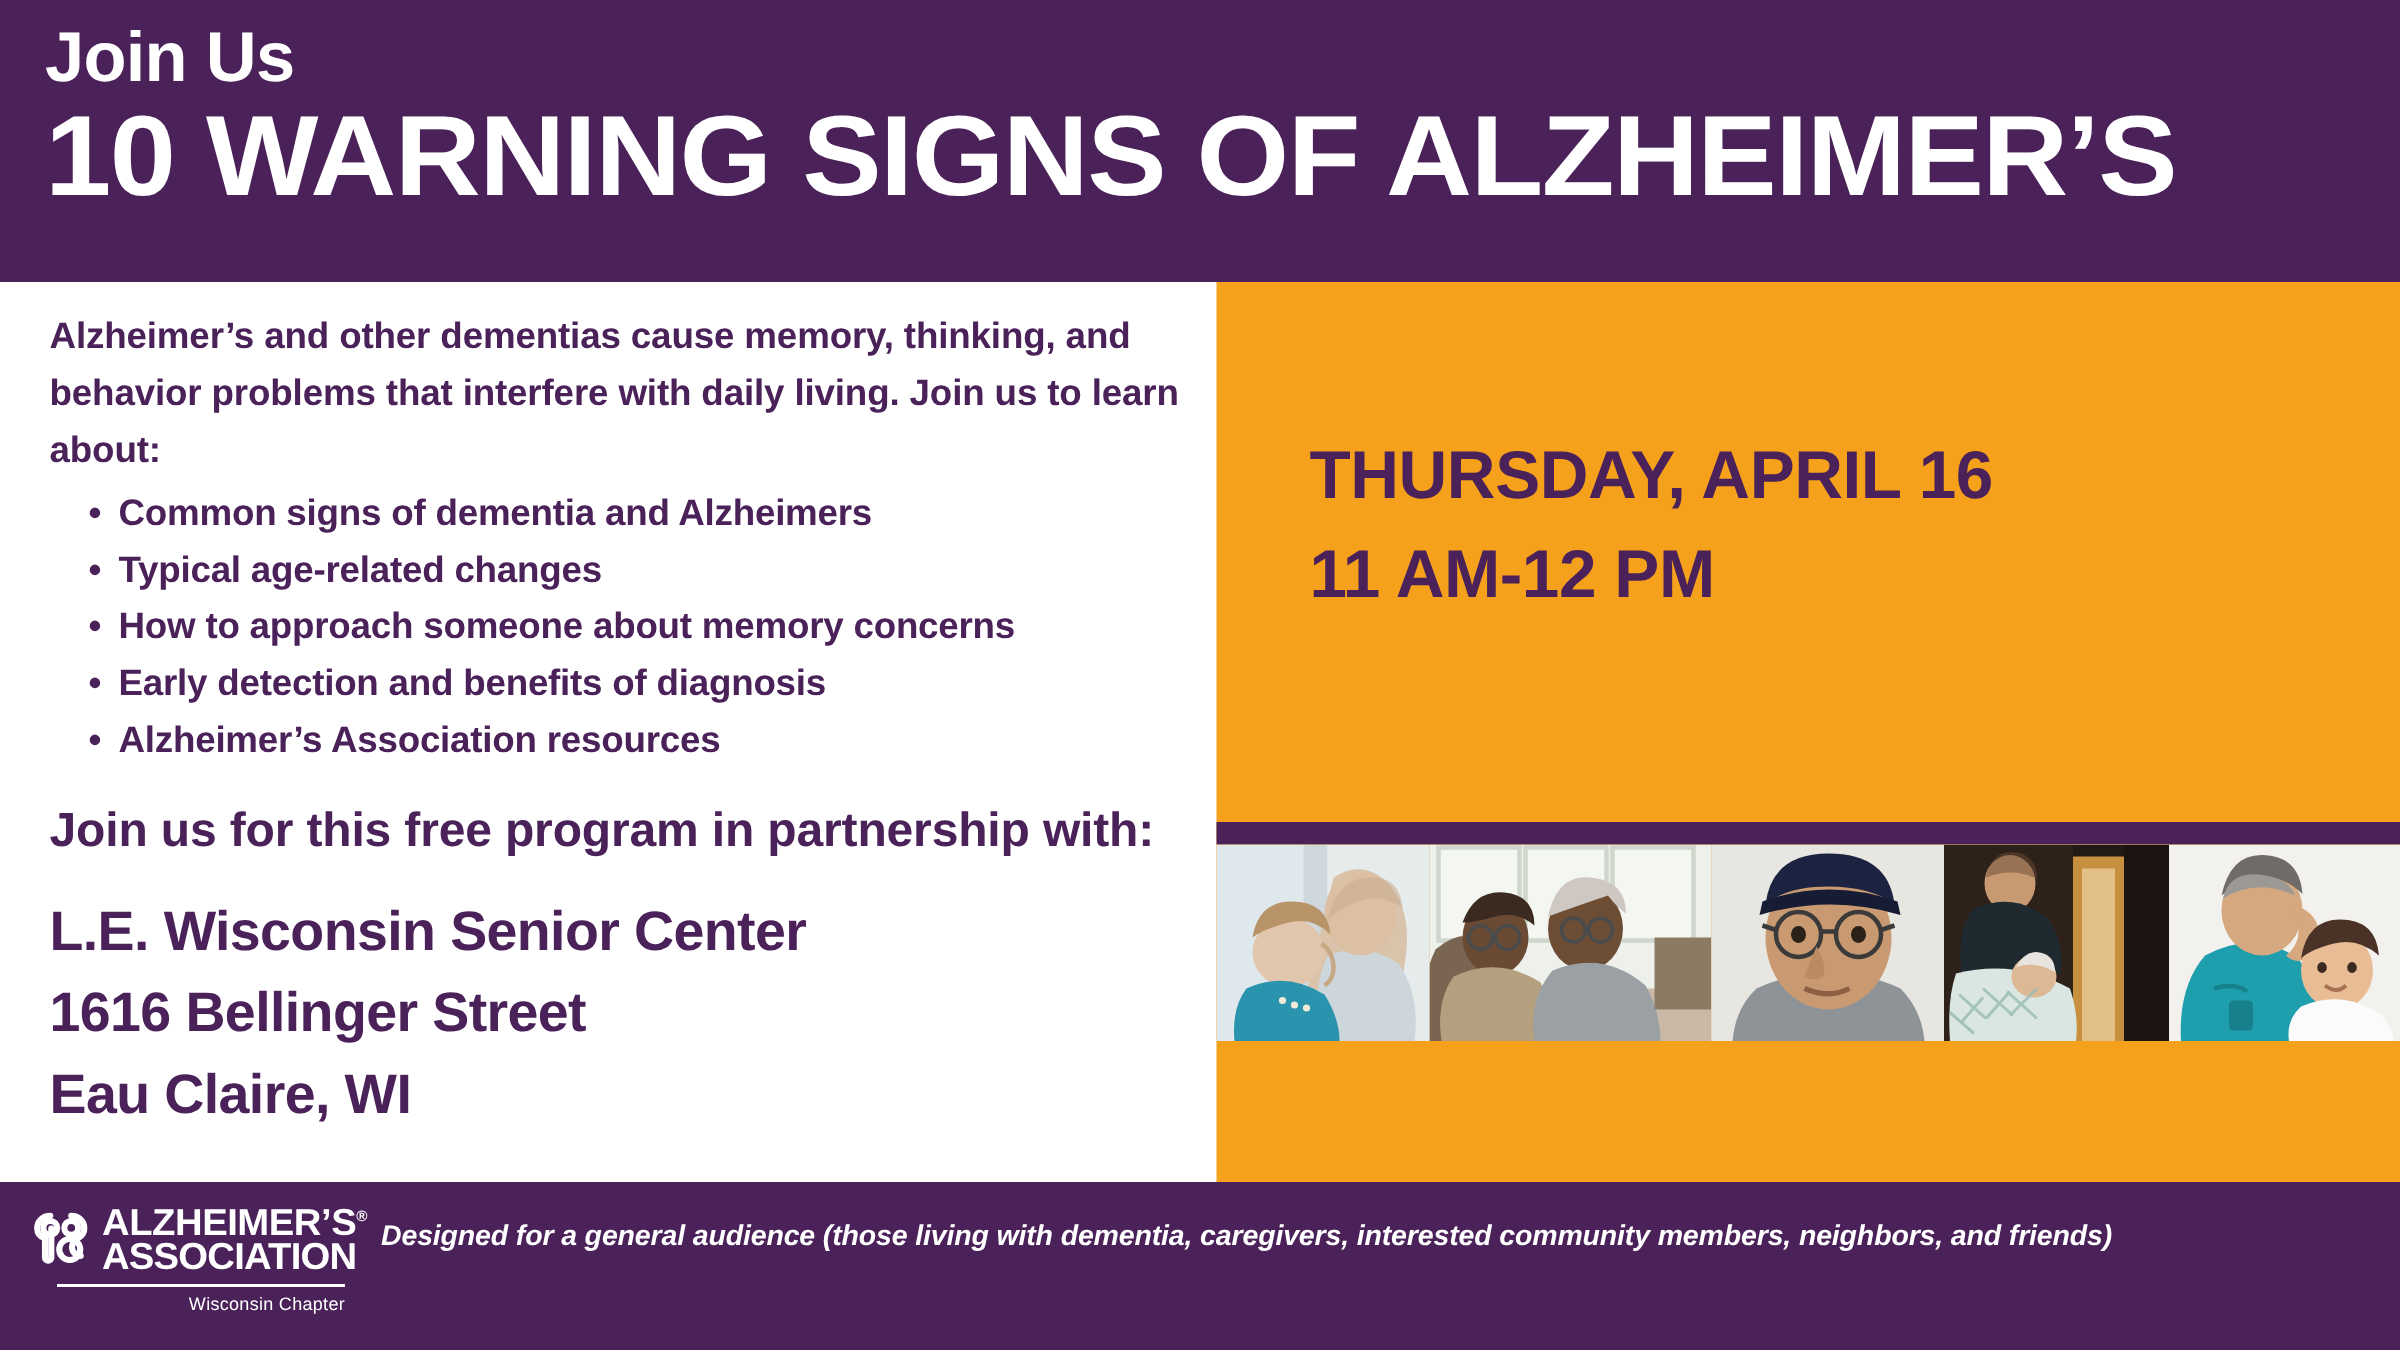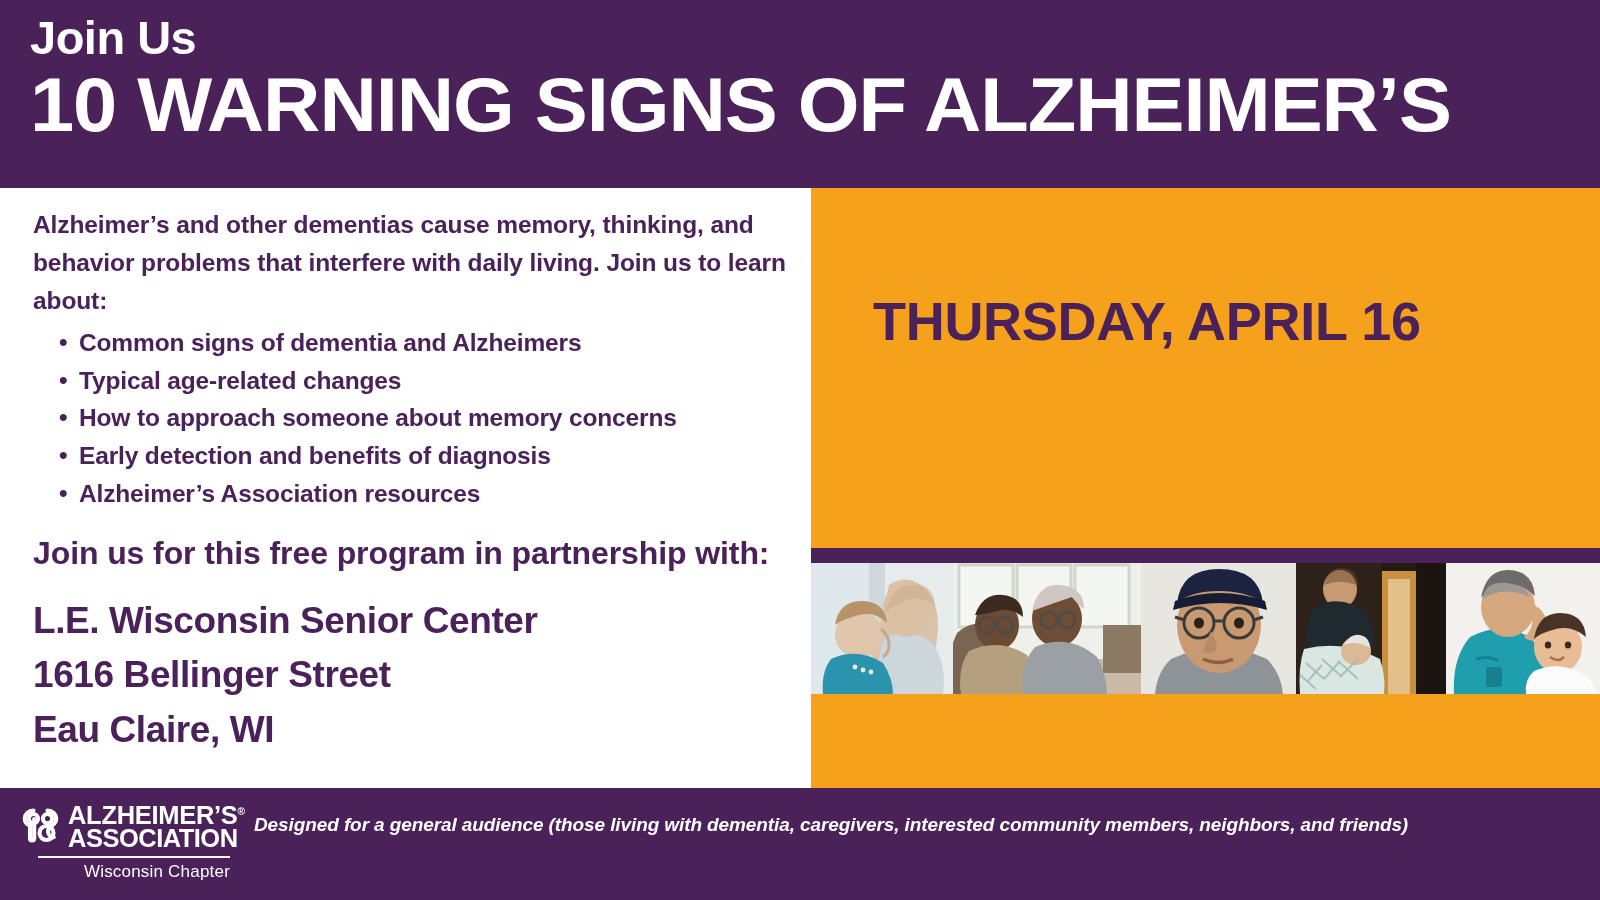--- a/index.html
+++ b/index.html
@@ -58,21 +58,21 @@
     line-height:1.47; letter-spacing:-0.4px;
   }
 
   
   .right-col {
     position:absolute; left:811px; top:188px;
     width:789px; height:600px; background:#f5a11b;
   }
   .event-block { padding:105px 0 0 62px; }
   .event-date {
-    color:#4a2159; font-size:54px; font-weight:bold;
+    color:#4a2159; font-size:45px; font-weight:bold;
     letter-spacing:-0.3px; line-height:1.05;
   }
   .event-time {
     color:#4a2159; font-size:45px; font-weight:bold;
     letter-spacing:-0.3px; line-height:1.05; margin-top:19px;
   }
   .event-register {
     color:#4a2159; font-size:32px; font-weight:bold;
     letter-spacing:-0.2px; margin-top:20px;
   }
@@ -110,21 +110,21 @@
   .logo-l1 sup { font-size:10px; vertical-align:super; }
   .logo-l2 {
     color:#fff; font-size:25px; font-weight:bold; letter-spacing:-0.5px;
     transform:scaleX(1.02); transform-origin:left center;
   }
   .logo-rule {
     height:2px; background:#ffffff; margin:5px 0 4px 0; width:192px;
     margin-left:auto;
   }
   .logo-chapter {
-    color:#ffffff; font-size:17px; text-align:right; font-weight:normal;
+    color:#ffffff; font-size:12px; text-align:right; font-weight:normal;
     letter-spacing:0.2px; width:192px; margin-left:auto;
   }
   .footer-note {
     color:#ffffff; font-size:19px; font-weight:bold; font-style:italic;
     line-height:1.34; padding:24px 36px 0 24px; letter-spacing:-0.1px;
   }
 </style>
 </head>
 <body>
 
@@ -151,20 +151,21 @@
     <div class="venue">
       <div class="venue-line">L.E. Wisconsin Senior Center</div>
       <div class="venue-line">1616 Bellinger Street</div>
       <div class="venue-line">Eau Claire, WI</div>
     </div>
   </div>
 
   <div class="right-col">
     <div class="event-block">
       <div class="event-date">THURSDAY, APRIL 16</div>
+      <div class="event-time">11 AM-12 PM</div>
     </div>
 
     <div class="photo-divider"></div>
 
     <div class="photo-strip">
       <div class="photo p1">
         <svg width="142" height="131" viewBox="0 0 142 131" preserveAspectRatio="xMidYMid slice" aria-hidden="true">
           <rect width="142" height="131" fill="#e9eef0"></rect>
           <rect x="0" y="0" width="60" height="131" fill="#dfe8ec"></rect>
           <rect x="58" y="0" width="16" height="131" fill="#cfd9dd"></rect>

